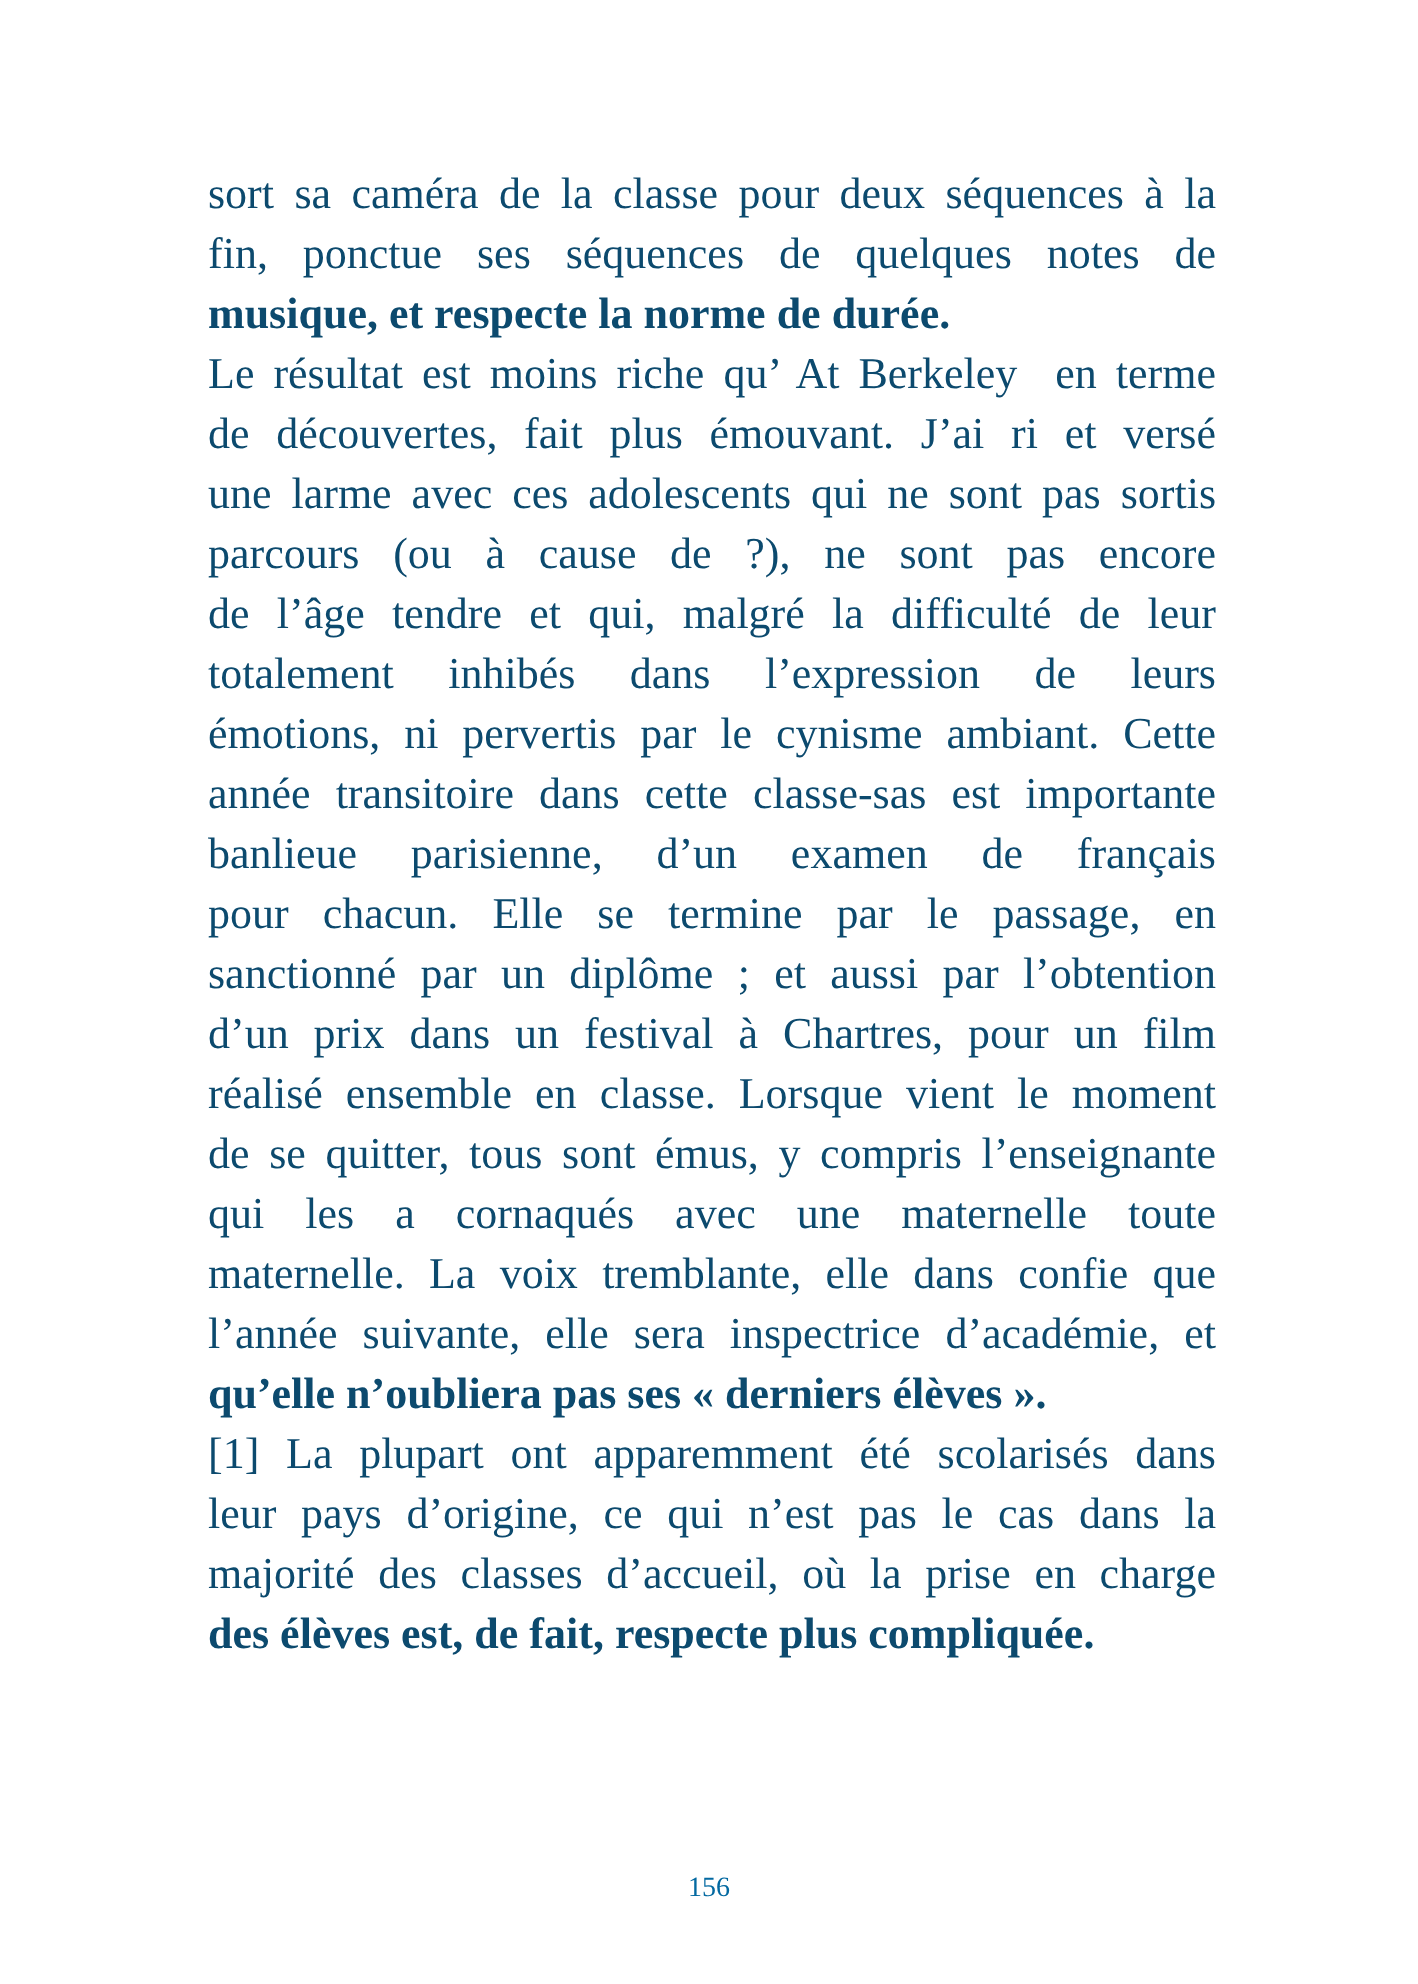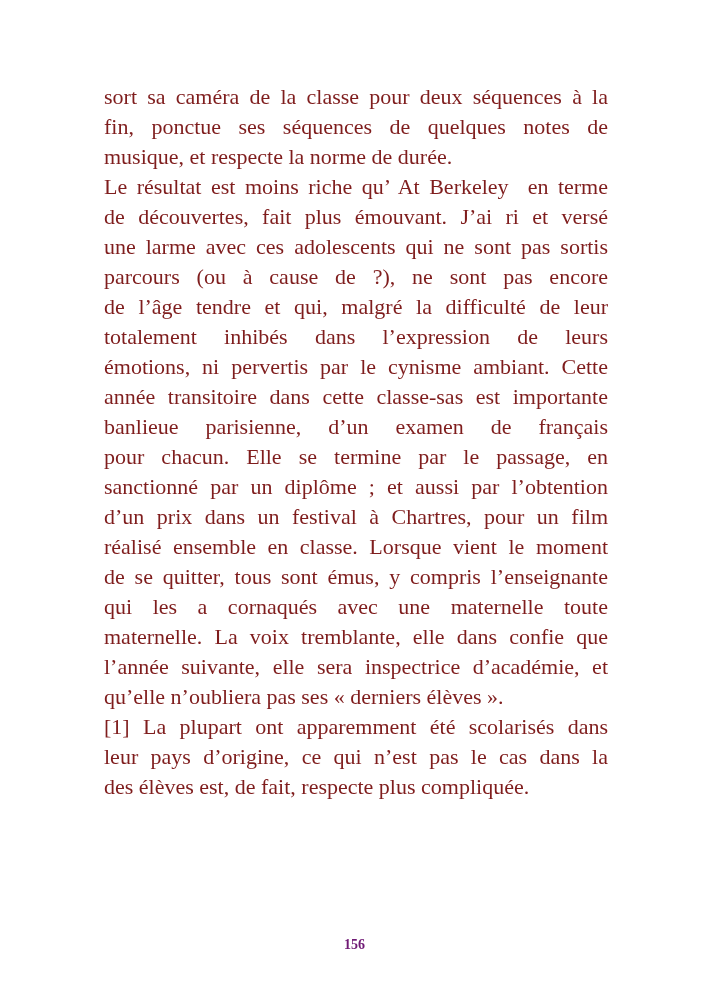--- a/index.html
+++ b/index.html
@@ -37,39 +37,40 @@
   }
   .line {
     text-align: justify;
     text-align-last: justify;
     height: 30px;
     overflow: visible;
     white-space: normal;
   }
   .line.last {
     text-align-last: left;
+    font-weight: bold;
   }
   .italic {
   }
   .page-number {
     position: absolute;
     left: 0;
     top: 936px;
     width: 709px;
     text-align: center;
     font-size: 14px;
     line-height: 18px;
     color: #606060;
   }
 </style>
 </head>
 <body>
 
 <div class="page">
-  <div class="body-text" style="color: #7f1d1d;">
+  <div class="body-text" style="color: #0c4a6e;">
       <div class="paragraph">
         <div class="line"><span>sort sa caméra de la classe pour deux séquences à la</span></div>
         <div class="line"><span>fin, ponctue ses séquences de quelques notes de</span></div>
         <div class="line last"><span>musique, et respecte la norme de durée.</span></div>
       </div>
       <div class="paragraph">
         <div class="line"><span>Le résultat est moins riche qu’ </span><span class="italic">At Berkeley</span><span>&nbsp; en terme</span></div>
         <div class="line"><span>de découvertes, fait plus émouvant. J’ai ri et versé</span></div>
         <div class="line"><span>une larme avec ces adolescents qui ne sont pas sortis</span></div>
         <div class="line"><span>parcours (ou à cause de ?), ne sont pas encore</span></div>
@@ -84,17 +85,18 @@
         <div class="line"><span>réalisé ensemble en classe. Lorsque vient le moment</span></div>
         <div class="line"><span>de se quitter, tous sont émus, y compris l’enseignante</span></div>
         <div class="line"><span>qui les a cornaqués avec une maternelle toute</span></div>
         <div class="line"><span>maternelle. La voix tremblante, elle dans confie que</span></div>
         <div class="line"><span>l’année suivante, elle sera inspectrice d’académie, et</span></div>
         <div class="line last"><span>qu’elle n’oubliera pas ses « derniers élèves ».</span></div>
       </div>
       <div class="paragraph">
         <div class="line"><span>[1] La plupart ont apparemment été scolarisés dans</span></div>
         <div class="line"><span>leur pays d’origine, ce qui n’est pas le cas dans la</span></div>
+        <div class="line"><span>majorité des classes d’accueil, où la prise en charge</span></div>
         <div class="line last"><span>des élèves est, de fait, respecte plus compliquée.</span></div>
       </div>
     </div>
-  <div class="page-number" style="color: #701a75; font-weight: bold;">156</div>
+  <div class="page-number" style="color: #0369a1;">156</div>
 </div>
 
 </body></html>

